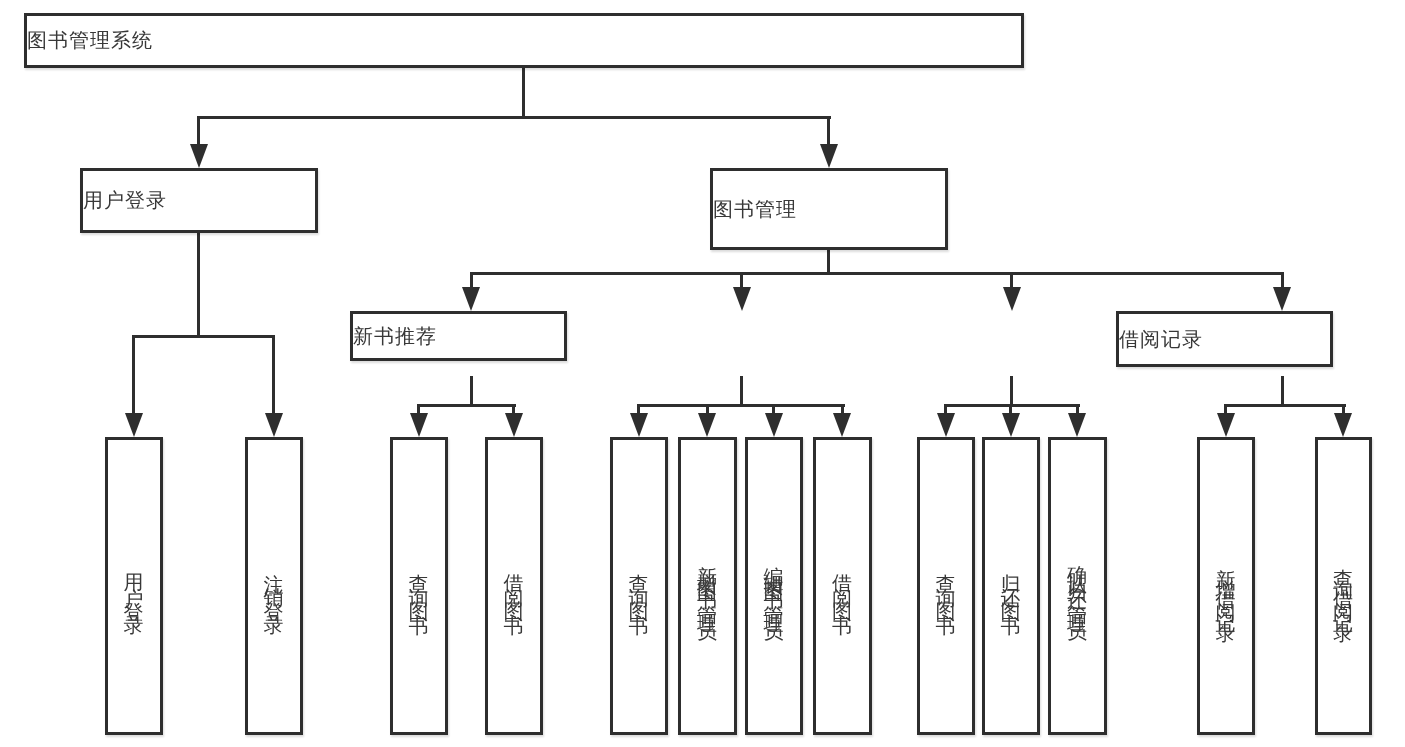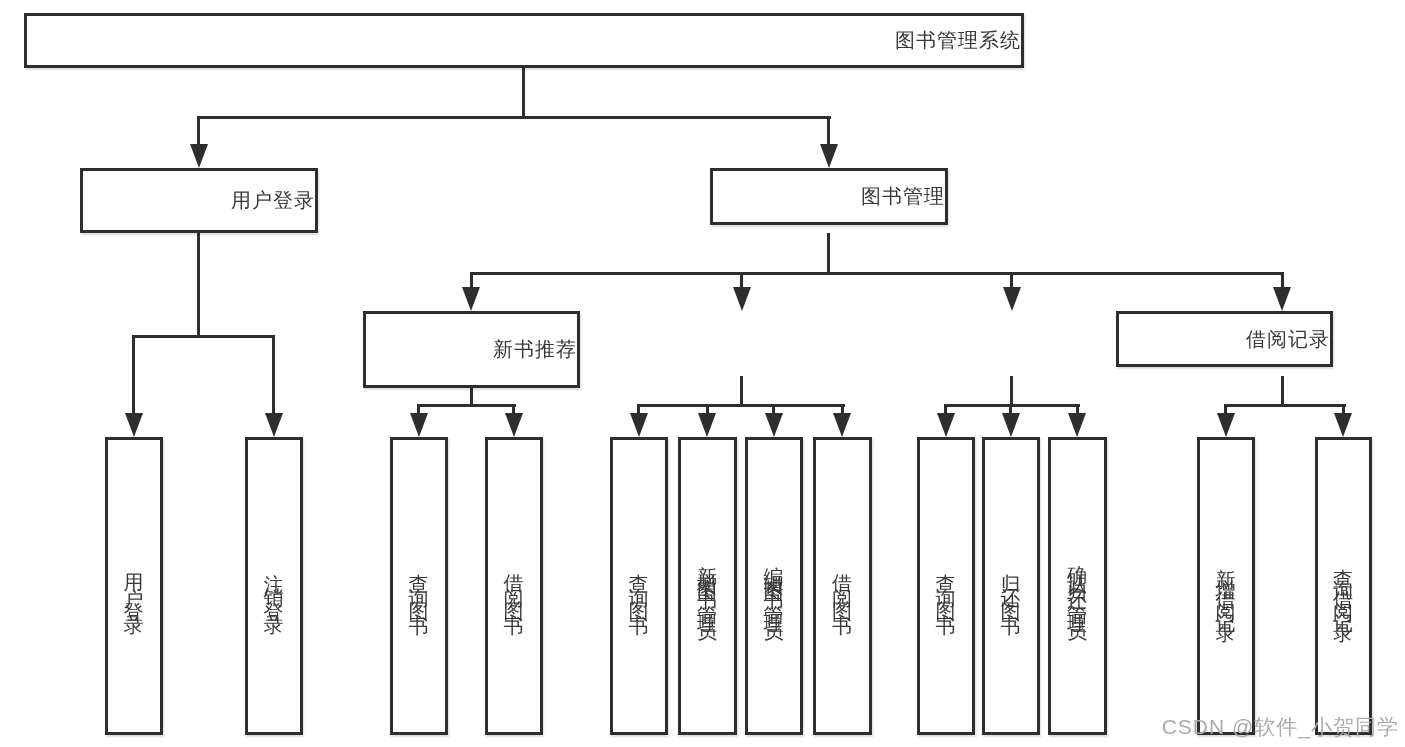--- a/index.html
+++ b/index.html
@@ -11,21 +11,21 @@
   html,body{margin:0;padding:0;background:var(--bg);}
   .canvas{
     position:relative;width:1405px;height:747px;background:var(--bg);
     font-family:"Liberation Sans","DejaVu Sans",sans-serif;color:var(--text);
     overflow:hidden;
   }
   
   .node{
     position:absolute;box-sizing:border-box;background:#fff;
     border:3px solid var(--line);
-    display:flex;align-items:center;justify-content:flex-end;
+    display:flex;align-items:center;justify-content:flex-start;
     font-size:20px;letter-spacing:1px;
     box-shadow:1px 2px 2px rgba(0,0,0,0.14);
   }
   .leaf{
     position:absolute;box-sizing:border-box;background:#fff;
     border:3px solid var(--line);
     top:437px;height:298px;
     display:flex;align-items:center;justify-content:center;
     box-shadow:1px 2px 2px rgba(0,0,0,0.14);
   }
@@ -113,25 +113,25 @@
   <div class="arr" style="left:1217px;top:413px"></div>
   <div class="arr" style="left:1334px;top:413px"></div>
 
   <div class="node" style="left:24px;top:13px;width:1000px;height:55px">
     <span>图书管理系统</span>
   </div>
 
   <div class="node" style="left:80px;top:168px;width:238px;height:65px">
     <span>用户登录</span>
   </div>
-  <div class="node" style="left:710px;top:168px;width:238px;height:57px">
+  <div class="node" style="left:710px;top:168px;width:238px;height:82px">
     <span>图书管理</span>
   </div>
 
-  <div class="node" style="left:363px;top:311px;width:217px;height:77px">
+  <div class="node" style="left:350px;top:311px;width:217px;height:50px">
     <span>新书推荐</span>
   </div>
   <div class="node" style="left:1116px;top:311px;width:217px;height:56px">
     <span>借阅记录</span>
   </div>
 
   <div class="leaf len4" style="left:105px;width:58px">
     <span>用户登录</span>
   </div>
   <div class="leaf len4" style="left:245px;width:58px">
@@ -168,15 +168,14 @@
     <span>确认归还（管理员）</span>
   </div>
 
   <div class="leaf len6" style="left:1197px;width:58px">
     <span>新增借阅记录</span>
   </div>
   <div class="leaf len6" style="left:1315px;width:57px">
     <span>查询借阅记录</span>
   </div>
 
-  <div class="watermark">CSDN @软件_小贺同学</div>
 
 </div>
 
 </body></html>

